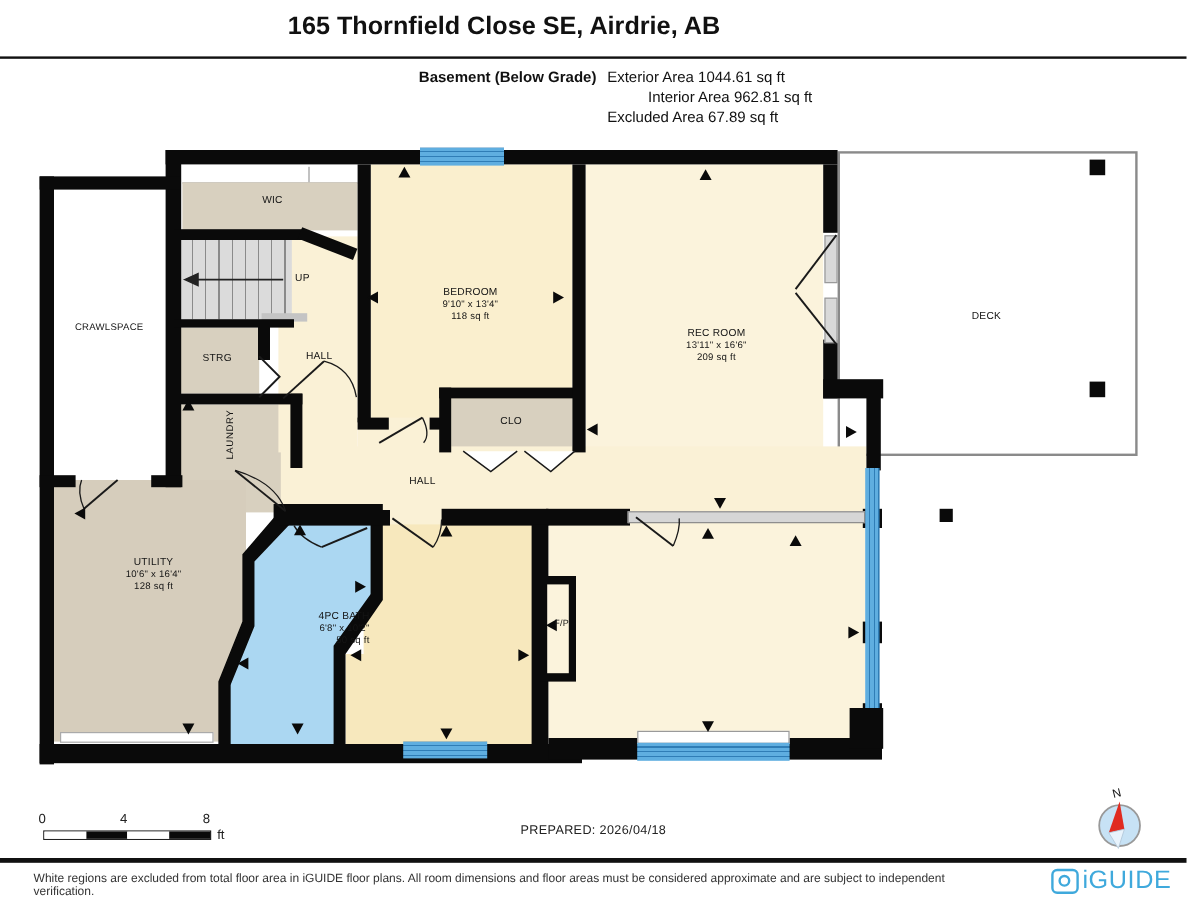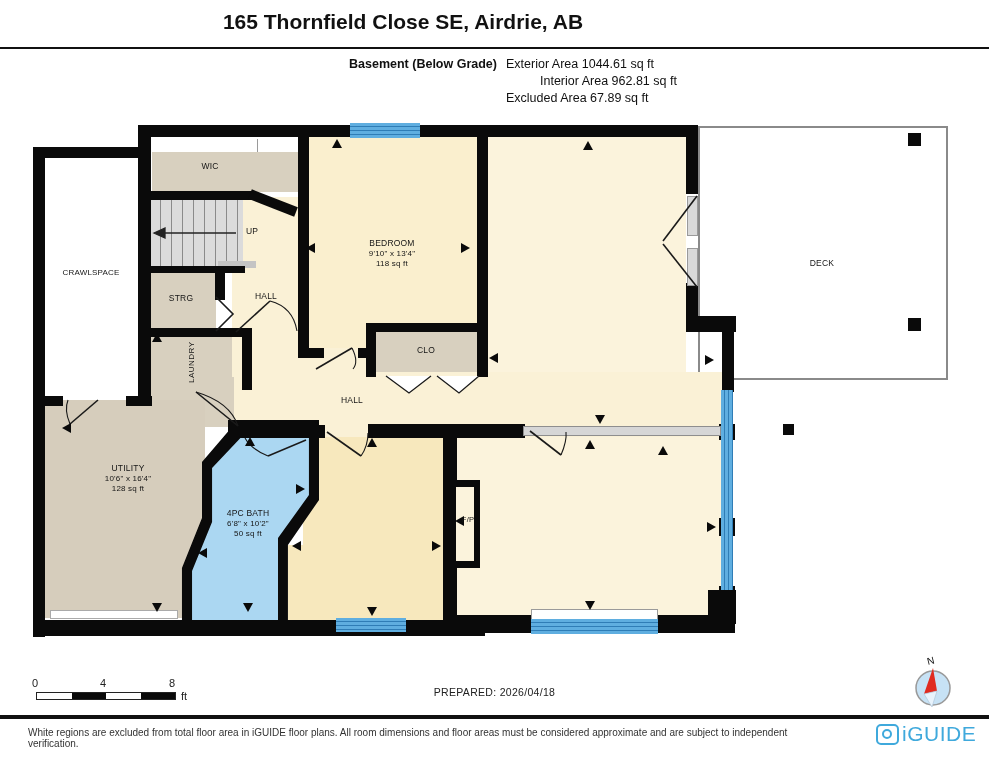--- a/index.html
+++ b/index.html
@@ -8,21 +8,21 @@
   .wall{position:absolute;background:#0a0a0a;}
   .fill{position:absolute;}
   .lbl{position:absolute;text-align:center;font-size:8.5px;line-height:1.3;color:#151515;letter-spacing:.2px;white-space:nowrap;}
   .lbl .dims,.lbl .area{font-size:8px;display:block;}
   .lbl .rname{display:block;}
   .win-h{position:absolute;background:repeating-linear-gradient(180deg,#5FAEE0 0 3px,#2F7DB6 3px 4px);}
   .win-v{position:absolute;background:repeating-linear-gradient(90deg,#5FAEE0 0 3px,#2F7DB6 3px 4px);}
   .sill{position:absolute;background:#fff;border:1px solid #9a9a9a;box-sizing:border-box;}
   .gray{position:absolute;background:#D6D6D6;border:1px solid #8e8e8e;box-sizing:border-box;}
   .rule{position:absolute;left:0;width:989px;background:#111;}
-  #title{position:absolute;left:0;top:10px;width:806px;text-align:center;font-size:21px;font-weight:bold;}
+  #title{position:absolute;left:17px;top:10px;width:806px;text-align:center;font-size:21px;font-weight:bold;}
   #floorlabel{position:absolute;left:0;top:57px;width:497px;text-align:right;font-size:12.5px;font-weight:bold;}
   .arealine{position:absolute;left:506px;font-size:12.5px;}
   #stairs{position:absolute;left:150px;top:199px;width:93px;height:67px;background:#DBDBDB;
           background-image:repeating-linear-gradient(90deg,#DBDBDB 0 10px,#8a8a8a 10px 11px);}
   #deck{position:absolute;left:698px;top:126px;width:246px;height:250px;background:#fff;border:2px solid #8a8a8a;}
   .post{position:absolute;background:#0a0a0a;}
   #scalebar{position:absolute;left:36px;top:692px;width:140px;height:8px;border:1px solid #222;box-sizing:border-box;display:flex;}
   #scalebar div{height:100%;}
   .tick{position:absolute;font-size:11px;color:#222;}
   #prepared{position:absolute;left:0;top:686px;width:989px;text-align:center;font-size:10.5px;color:#222;letter-spacing:.3px;}
@@ -188,21 +188,21 @@
       <circle cx="933" cy="688" r="17" fill="#C7E2F5" stroke="#999" stroke-width="1.5"></circle>
       <polygon points="933,668 924,694 937,691" fill="#E02B20"></polygon>
       <polygon points="924,694 937,691 932,707" fill="#E8F3FC" stroke="#b0c6d8" stroke-width="0.7"></polygon>
       <text x="928" y="665" font-size="10" fill="#111" transform="rotate(-14 928 665)">N</text>
     </g>
   </svg>
 
   <div class="lbl" style="left:46px;top:268px;width:90px;">
       <span class="rname" style="font-size:8px;">CRAWLSPACE</span>
     </div>
-  <div class="lbl" style="left:180px;top:161px;width:60px;">
+  <div class="lbl" style="left:197px;top:161px;width:60px;">
       <span class="rname">WIC</span>
     </div>
   <div class="lbl" style="left:240px;top:226px;width:24px;text-align:center;">
       <span class="rname">UP</span>
     </div>
   <div class="lbl" style="left:151px;top:293px;width:60px;">
       <span class="rname">STRG</span>
     </div>
   <div class="lbl" style="left:236px;top:291px;width:60px;">
       <span class="rname">HALL</span>
@@ -211,32 +211,37 @@
       <span class="rname" style="font-size:8px;letter-spacing:.5px;">LAUNDRY</span>
     </div>
   <div class="lbl" style="left:332px;top:228px;width:120px;margin-top:10px;">
     <span class="rname">BEDROOM</span>
       <span class="dims">9'10" x 13'4"</span>
       <span class="area">118 sq ft</span>
   </div>
   <div class="lbl" style="left:396px;top:345px;width:60px;">
       <span class="rname">CLO</span>
     </div>
+  <div class="lbl" style="left:537px;top:272px;width:120px;">
+    <span class="rname">REC ROOM</span>
+      <span class="dims">13'11" x 16'6"</span>
+      <span class="area">209 sq ft</span>
+  </div>
   <div class="lbl" style="left:792px;top:236px;width:60px;margin-top:22px;">
       <span class="rname">DECK</span>
     </div>
   <div class="lbl" style="left:322px;top:395px;width:60px;">
       <span class="rname">HALL</span>
     </div>
   <div class="lbl" style="left:68px;top:463px;width:120px;">
     <span class="rname">UTILITY</span>
       <span class="dims">10'6" x 16'4"</span>
       <span class="area">128 sq ft</span>
   </div>
-  <div class="lbl" style="left:188px;top:508px;width:120px;">
+  <div class="lbl" style="left:188px;top:508px;width:120px;text-align:right;">
     <span class="rname">4PC BATH</span>
       <span class="dims">6'8" x 10'2"</span>
       <span class="area">50 sq ft</span>
   </div>
   <div class="lbl" style="left:456px;top:515px;width:24px;font-size:7.5px;">
       <span class="rname">F/P</span>
     </div>
 
   <div class="tick" style="left:32px;top:677px;">0</div>
   <div class="tick" style="left:100px;top:677px;">4</div>

